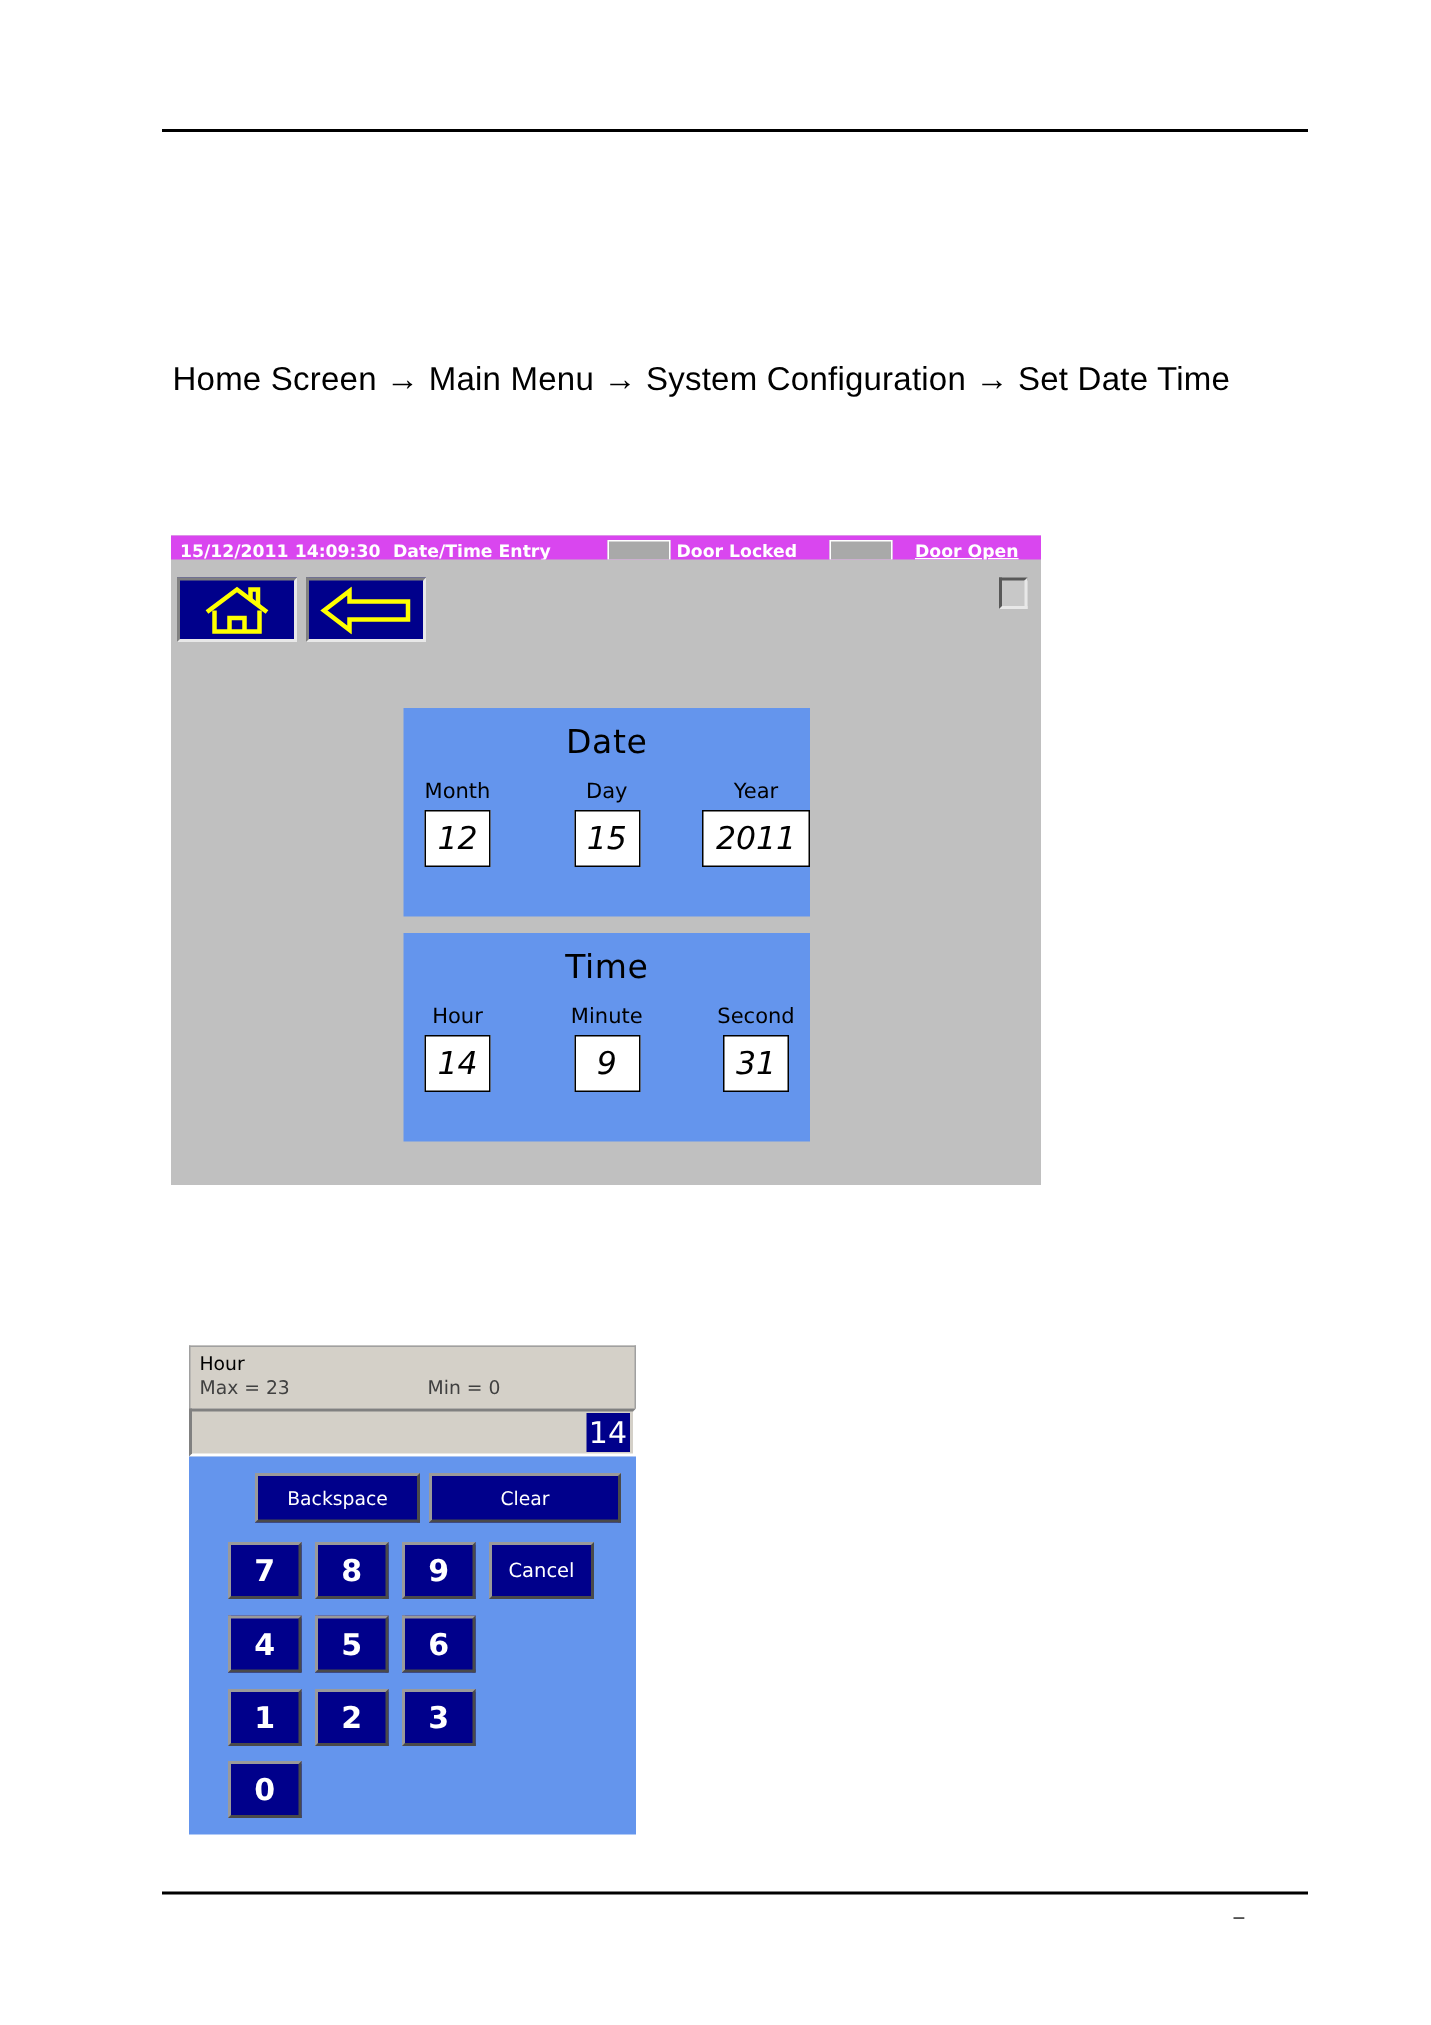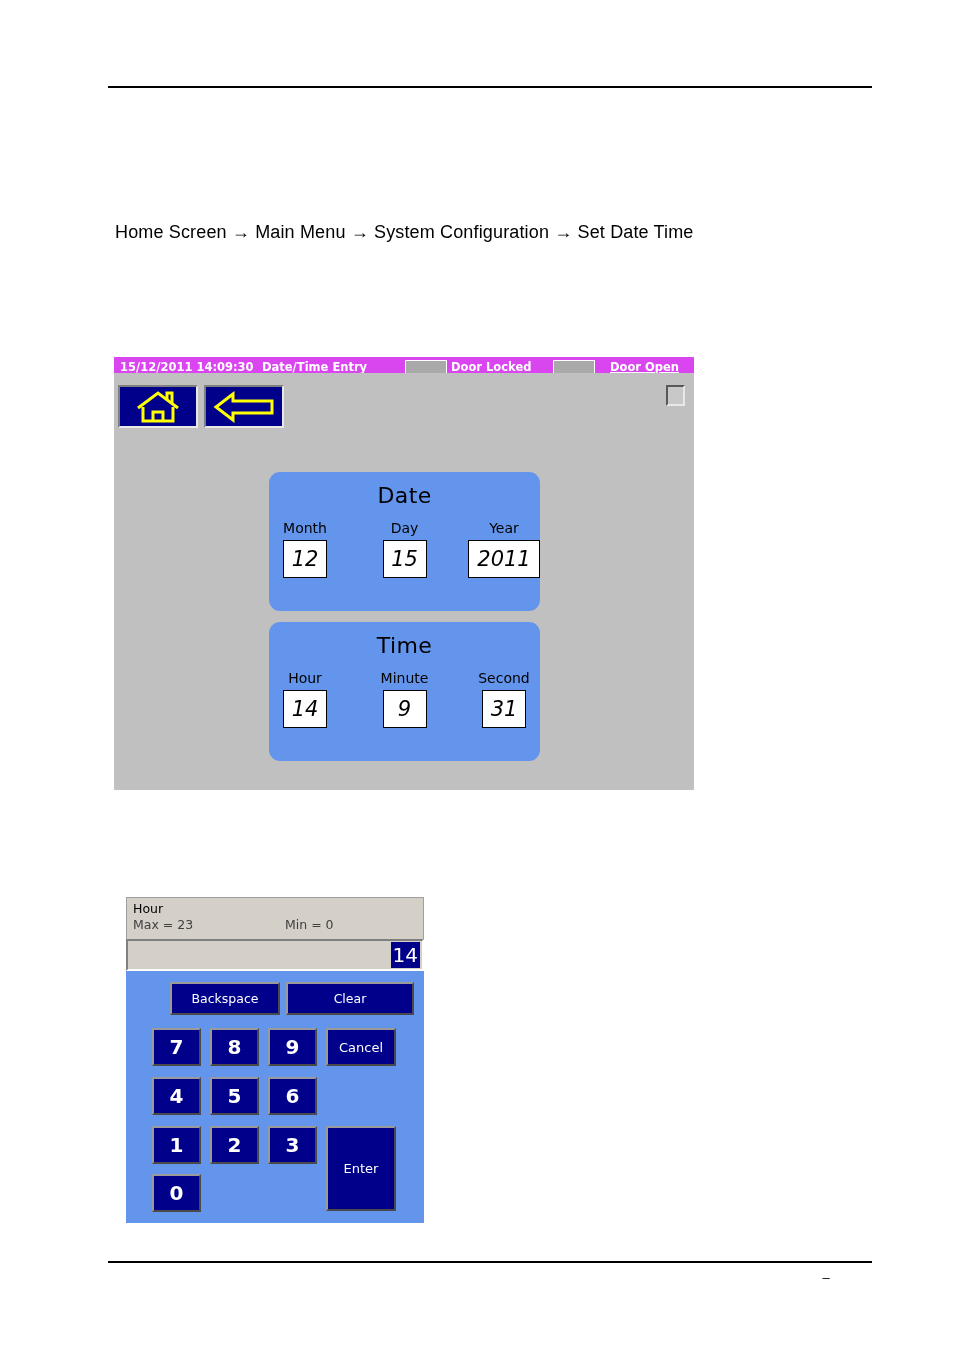--- a/index.html
+++ b/index.html
@@ -41,23 +41,23 @@
     color: #000000;
     text-align: center;
     letter-spacing: 0;
     line-height: 12px;
   }
 
   
   .breadcrumb {
     position: absolute;
     left: 115px;
-    top: 222px;
+    top: 240px;
     font-family: "Liberation Sans", sans-serif;
-    font-size: 18px;
+    font-size: 22px;
     color: #000000;
     white-space: nowrap;
     letter-spacing: 0.15px;
   }
 
   
   .hmi {
     position: absolute;
     left: 114px;
     top: 357px;
@@ -136,21 +136,20 @@
     border: 2px solid;
     border-color: #585858 #e8e8e8 #e8e8e8 #585858;
     box-sizing: border-box;
   }
 
   
   .group-panel {
     position: absolute;
     background: #6495ED;
     box-sizing: border-box;
-    border-radius: 11px;
   }
   .panel-date { left: 155px; top: 115px; width: 271px; height: 139px; }
   .panel-time { left: 155px; top: 265px; width: 271px; height: 139px; }
 
   .panel-title {
     text-align: center;
     font-size: 22px;
     color: #000000;
     margin-top: 11px;
     font-family: "DejaVu Sans", sans-serif;
@@ -372,17 +371,16 @@
     <div class="kp-btn kp-digit" style="left:142px; top:57px;">9</div>
     <div class="kp-btn kp-func" style="left:200px; top:57px; width:70px; height:38px;">Cancel</div>
 
     <div class="kp-btn kp-digit" style="left:26px;  top:106px;">4</div>
     <div class="kp-btn kp-digit" style="left:84px;  top:106px;">5</div>
     <div class="kp-btn kp-digit" style="left:142px; top:106px;">6</div>
 
     <div class="kp-btn kp-digit" style="left:26px;  top:155px;">1</div>
     <div class="kp-btn kp-digit" style="left:84px;  top:155px;">2</div>
     <div class="kp-btn kp-digit" style="left:142px; top:155px;">3</div>
-    <div class="kp-btn kp-func" style="left:200px; top:155px; width:70px; height:85px;">Enter</div>
 
     <div class="kp-btn kp-digit" style="left:26px;  top:203px;">0</div>
   </div>
 </div>
 
 </body></html>

